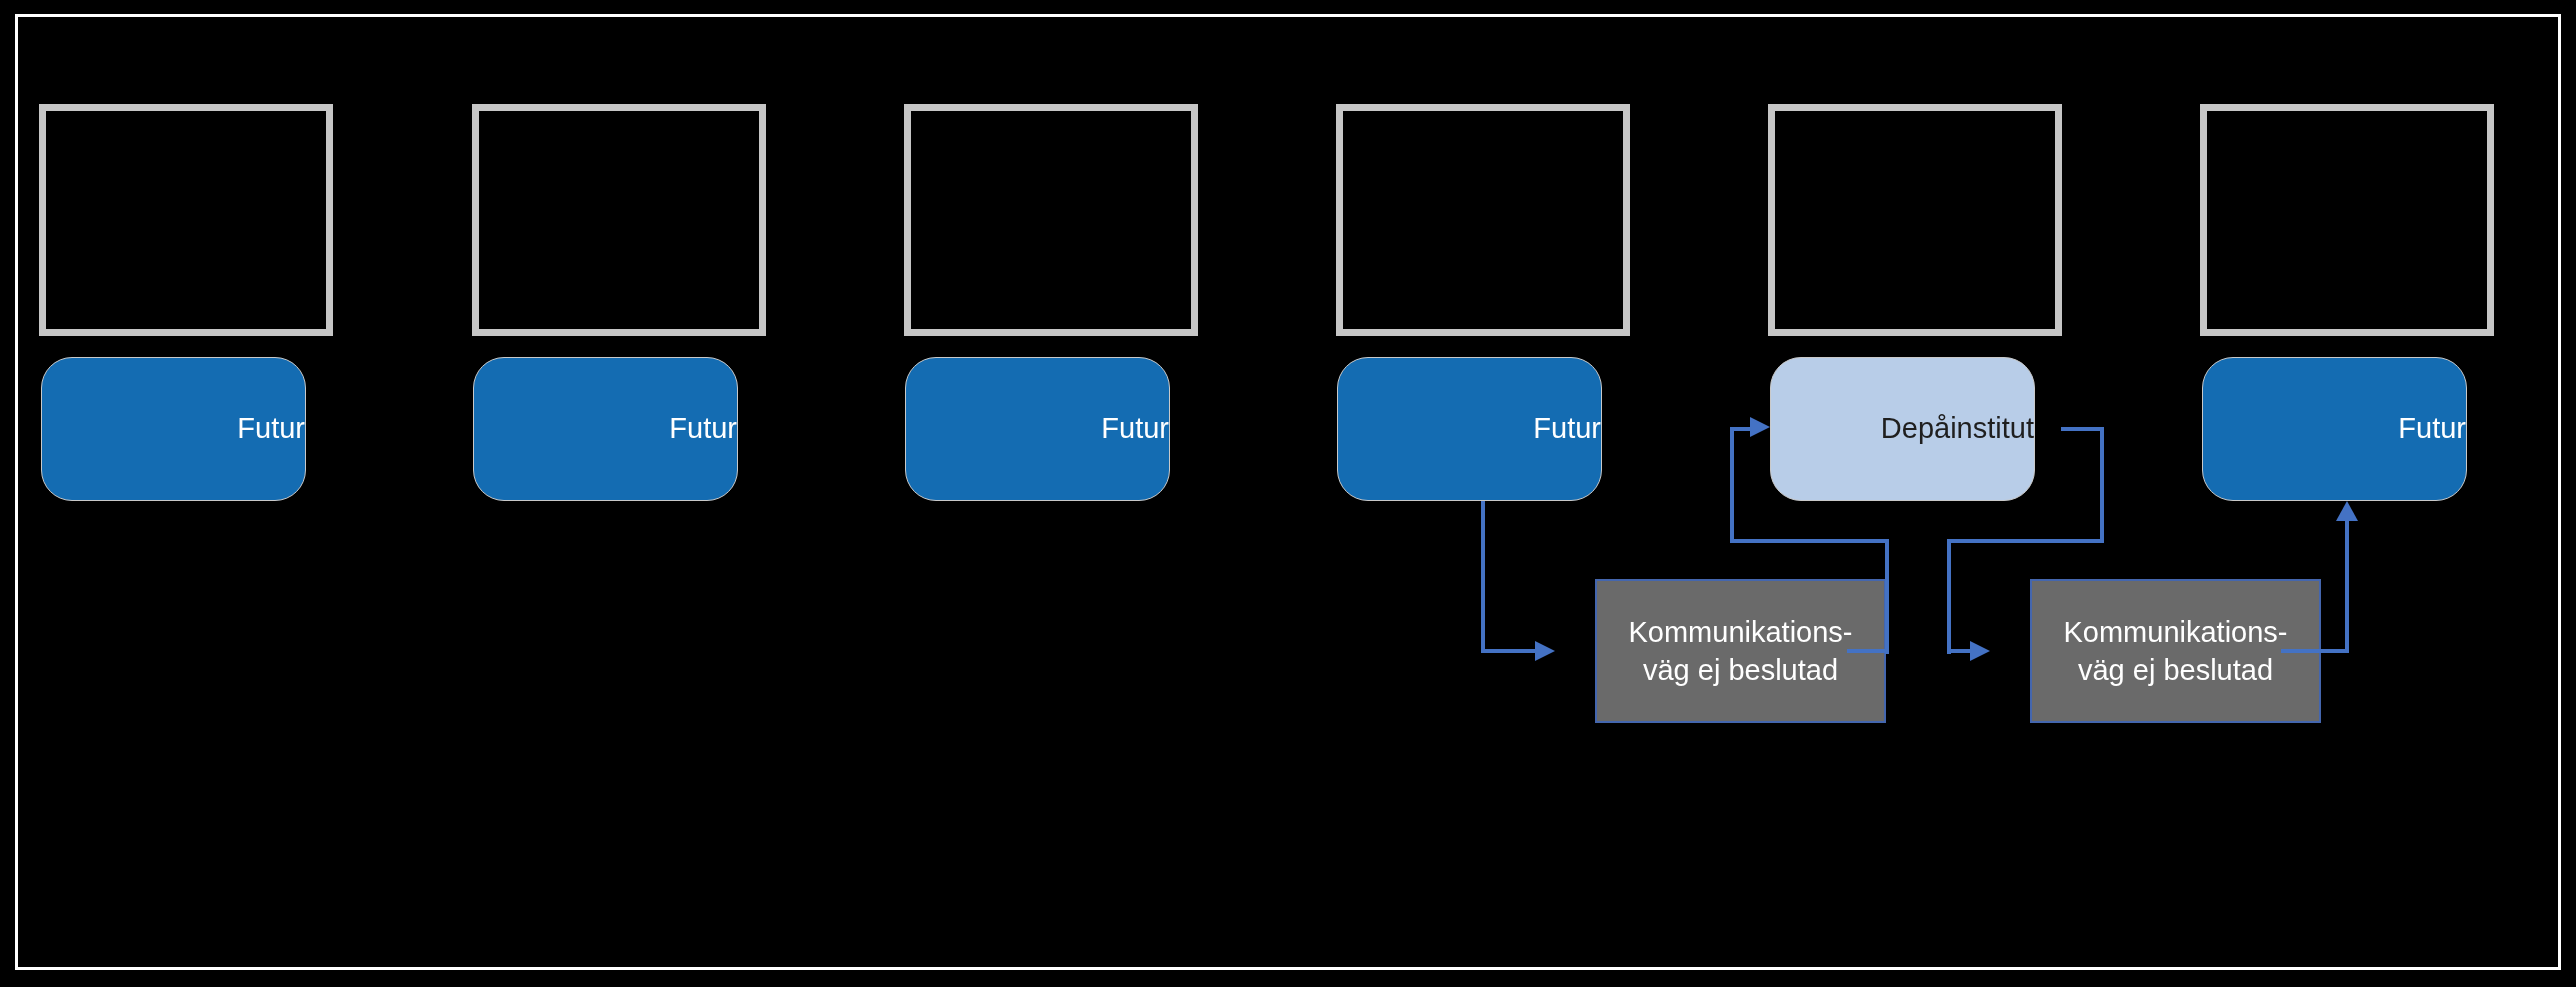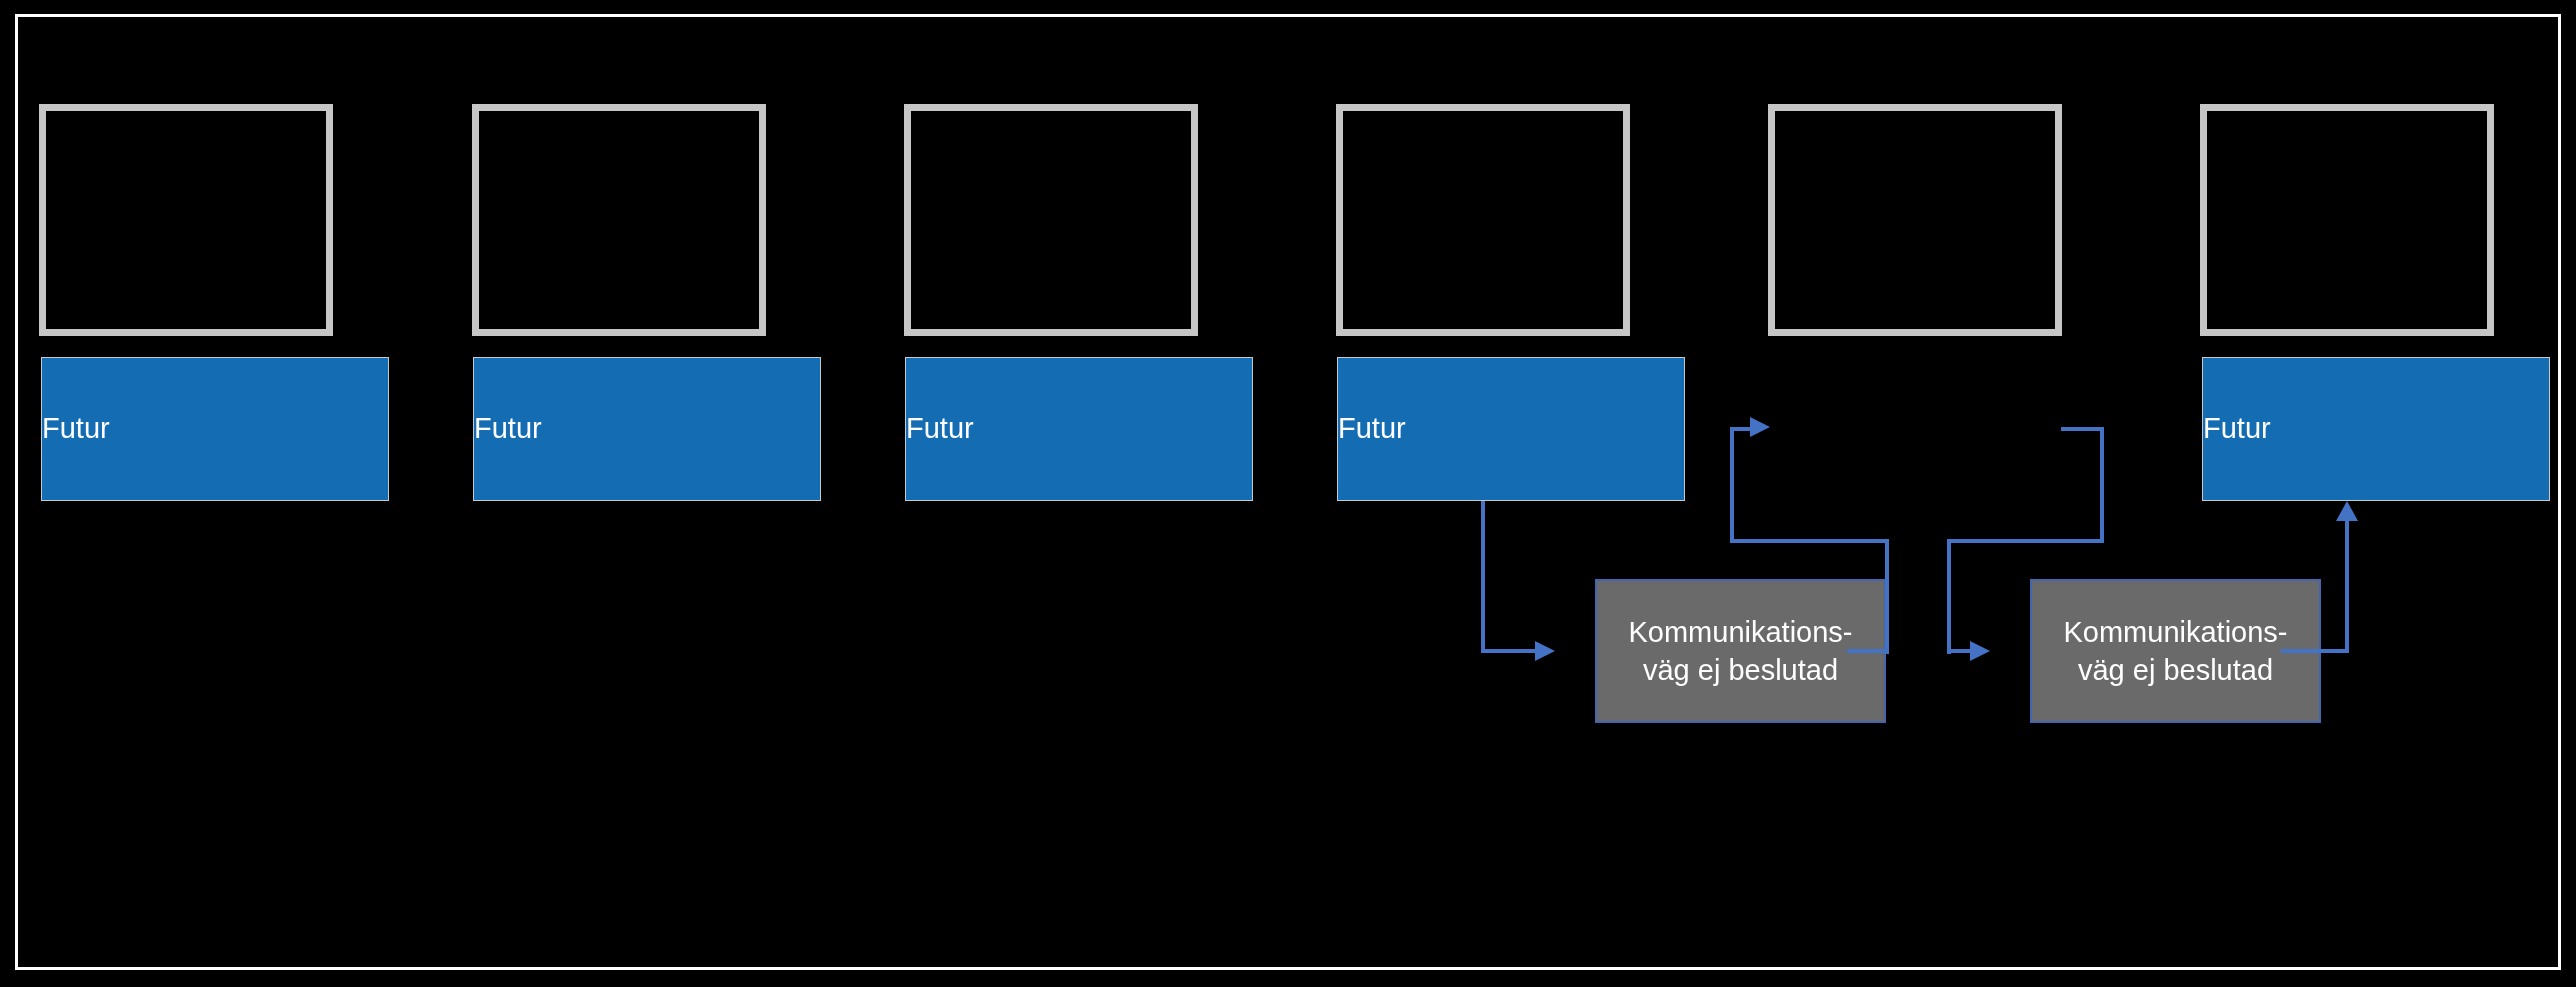--- a/index.html
+++ b/index.html
@@ -28,28 +28,29 @@
     position: absolute;
     top: 104px;
     width: 294px;
     height: 232px;
     border: 7px solid #C6C6C6;
     box-sizing: border-box;
     background: #000000;
   }
   .node {
     position: absolute;
-    width: 348px;
+    width: 265px;
     box-sizing: border-box;
     display: flex;
     align-items: center;
-    justify-content: flex-start;
+    justify-content: flex-end;
     text-align: center;
     font-size: 29px;
     line-height: 1.3;
+    border-radius: 31px;
   }
   .node.row2 {
     top: 357px;
     height: 144px;
     border: 1.5px solid #C9C9C9;
   }
   .node.futur {
     background: #146CB2;
     color: #ffffff;
   }
@@ -125,20 +126,23 @@
   </div>
   <div class="node row2 futur" style="left: 473px; background-color: rgb(20, 108, 178);">
     <span class="label">Futur</span>
   </div>
   <div class="node row2 futur" style="left: 905px; background-color: rgb(20, 108, 178);">
     <span class="label">Futur</span>
   </div>
   <div class="node row2 futur" style="left: 1337px; background-color: rgb(20, 108, 178);">
     <span class="label">Futur</span>
   </div>
+  <div class="node row2 depot" style="left: 1770px; background-color: rgb(184, 205, 232);">
+    <span class="label">Depåinstitut</span>
+  </div>
   <div class="node row2 futur" style="left: 2202px; background-color: rgb(20, 108, 178);">
     <span class="label">Futur</span>
   </div>
 
   <div class="note" style="left: 1555px; background-color: rgb(106, 106, 106);">
     <span class="label">Kommunikations-
 väg ej beslutad</span>
   </div>
   <div class="note" style="left: 1990px; background-color: rgb(106, 106, 106);">
     <span class="label">Kommunikations-

